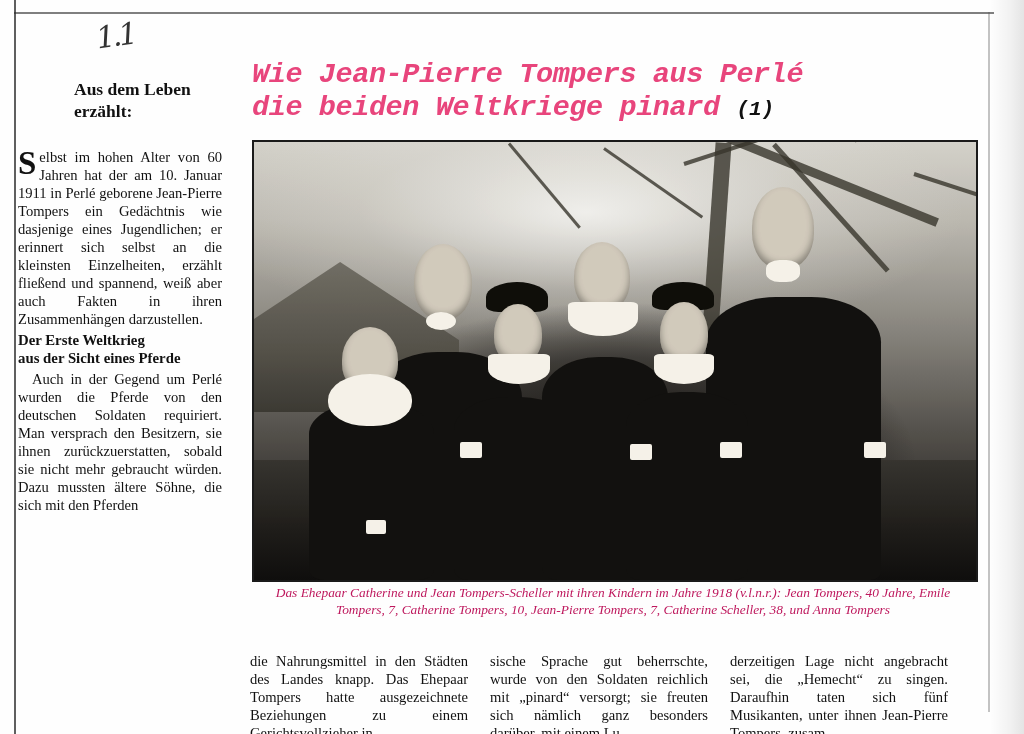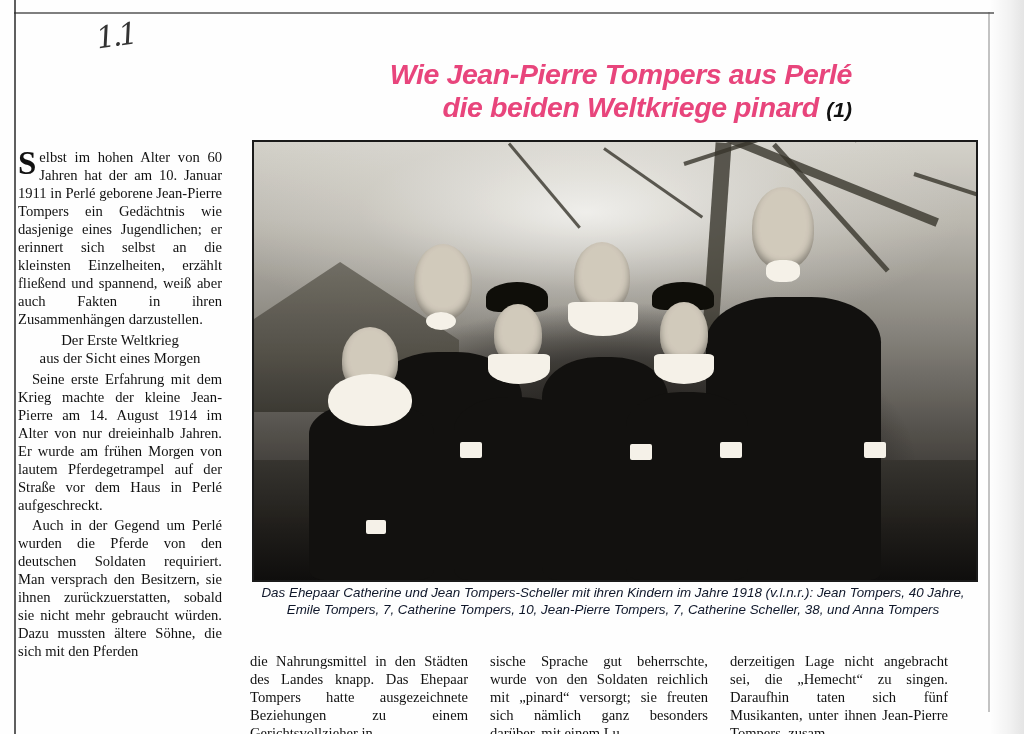--- a/index.html
+++ b/index.html
@@ -76,28 +76,27 @@
     font-size: 17.5px;
     line-height: 1.28;
     color: #111;
   }
 
   
   .headline {
     position: absolute;
     left: 252px; top: 58px;
     width: 600px;
-    font-family: Liberation Sans, sans-serif;
+    font-family: Liberation Mono, monospace;
     font-weight: bold;
     font-style: italic;
     font-size: 28.5px;
     line-height: 1.17;
     color: #e8457c;
     letter-spacing: -0.4px;
-    text-align: right;
   }
   .headline .part-no {
     color: #111;
     font-size: 21px;
     font-style: italic;
     font-weight: bold;
     letter-spacing: 0;
   }
 
   
@@ -121,22 +120,21 @@
   .dropcap {
     float: left;
     font-family: "Liberation Serif", serif;
     font-weight: bold;
     font-size: 33px;
     line-height: 26px;
     padding: 2px 2px 0 0;
     margin-right: 1px;
   }
   .subhead {
-    text-align: center;
-    font-weight: normal;
+    font-weight: bold;
     font-size: 14.8px;
     line-height: 1.22;
     margin: 9px 0 4px 0;
     text-indent: 0 !important;
   }
 
   
   .photo-wrap {
     position: absolute;
     left: 252px; top: 140px;
@@ -203,26 +201,26 @@
     position: absolute;
     background: #14130f;
     border-radius: 50% 50% 20% 20%;
   }
 
   
   .caption {
     position: absolute;
     left: 252px; top: 584px;
     width: 722px;
-    font-family: Liberation Sans, sans-serif;
+    font-family: Liberation Serif, serif;
     font-style: italic;
     font-size: 13.4px;
     line-height: 1.28;
     text-align: center;
-    color: #0f172a;
+    color: #be185d;
   }
 
   
   .col-b {
     position: absolute;
     top: 652px;
     width: 218px;
     font-size: 14.6px;
     line-height: 1.235;
     text-align: justify;
@@ -241,36 +239,38 @@
 
 <div class="page">
 
   <div class="scan-edge-left"></div>
   <div class="scan-edge-top"></div>
   <div class="scan-edge-right"></div>
   <div class="scan-corner"></div>
 
   <div class="handwriting">1.1</div>
 
+  <div class="kicker">
+    <span>Aus dem Leben erzählt:</span>
+  </div>
 
   <div class="headline">
     <span>Wie Jean-Pierre Tompers aus Perlé</span><br>
     <span>die beiden Weltkriege pinard</span>
     <span class="part-no">(1)</span>
   </div>
 
   <div class="col-left">
     <p class="first">
       <span class="dropcap">S</span><span>elbst im hohen Alter von 60 Jahren hat der am 10. Januar 1911 in Perlé geborene Jean-Pierre Tompers ein Gedächtnis wie dasjenige eines Jugendlichen; er erinnert sich selbst an die kleinsten Einzelheiten, erzählt fließend und spannend, weiß aber auch Fakten in ihren Zusammenhängen darzustellen.</span>
     </p>
     <p class="subhead">
       <span>Der Erste Weltkrieg</span><br>
-      <span>aus der Sicht eines Morgen</span>
+      <span>aus der Sicht eines Pferde</span>
     </p>
-    <p><span>Seine erste Erfahrung mit dem Krieg machte der kleine Jean-Pierre am 14. August 1914 im Alter von nur dreieinhalb Jahren. Er wurde am frühen Morgen von lautem Pferdegetrampel auf der Straße vor dem Haus in Perlé aufgeschreckt.</span></p>
     <p><span>Auch in der Gegend um Perlé wurden die Pferde von den deutschen Soldaten requiriert. Man versprach den Besitzern, sie ihnen zurückzuerstatten, sobald sie nicht mehr gebraucht würden. Dazu mussten ältere Söhne, die sich mit den Pferden</span></p>
   </div>
 
   <div class="photo-wrap">
     <div class="photo">
 
       <div class="house"></div>
       <div class="ground"></div>
 
       <div class="branch" style="left:470px; top:-10px; width:230px; height:9px; transform:rotate(22deg);"></div>

